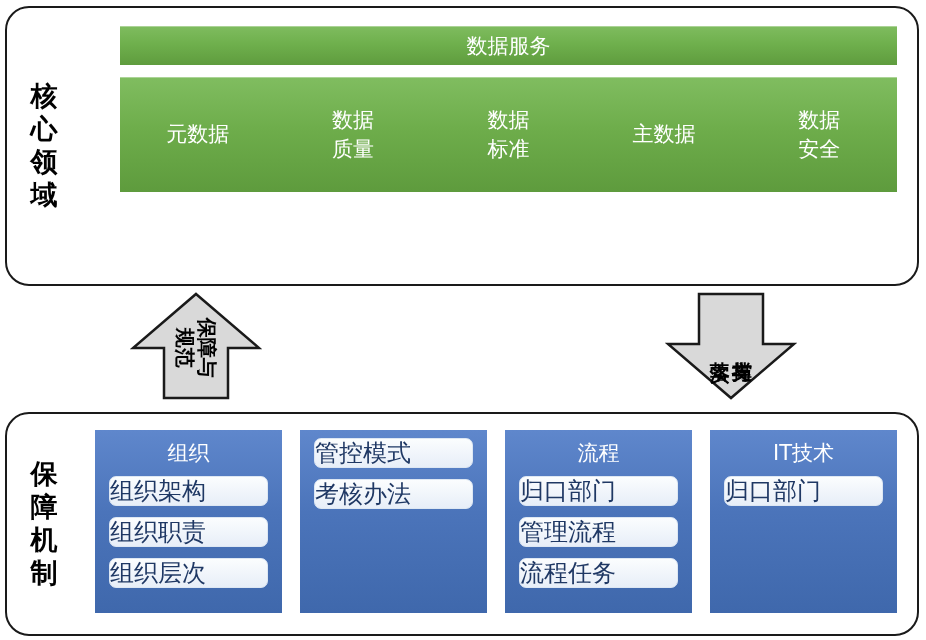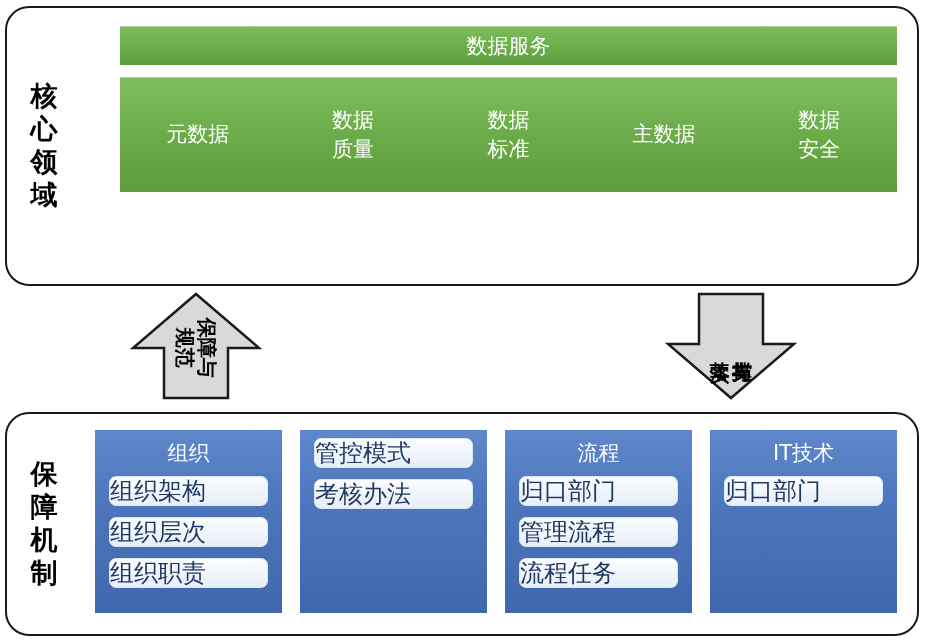--- a/index.html
+++ b/index.html
@@ -182,22 +182,22 @@
 
   <section class="panel mech">
     <div class="side-label">
       <span>保障机制</span>
     </div>
     <div class="mech-cols">
 
       <div class="mcol">
         <div class="mcol-title">组织</div>
         <div class="mitem">组织架构</div>
+        <div class="mitem">组织职责</div>
         <div class="mitem">组织层次</div>
-        <div class="mitem">组织职责</div>
       </div>
 
       <div class="mcol">
         <div class="mitem">管控模式</div>
         <div class="mitem">考核办法</div>
       </div>
 
       <div class="mcol">
         <div class="mcol-title">流程</div>
         <div class="mitem">归口部门</div>

